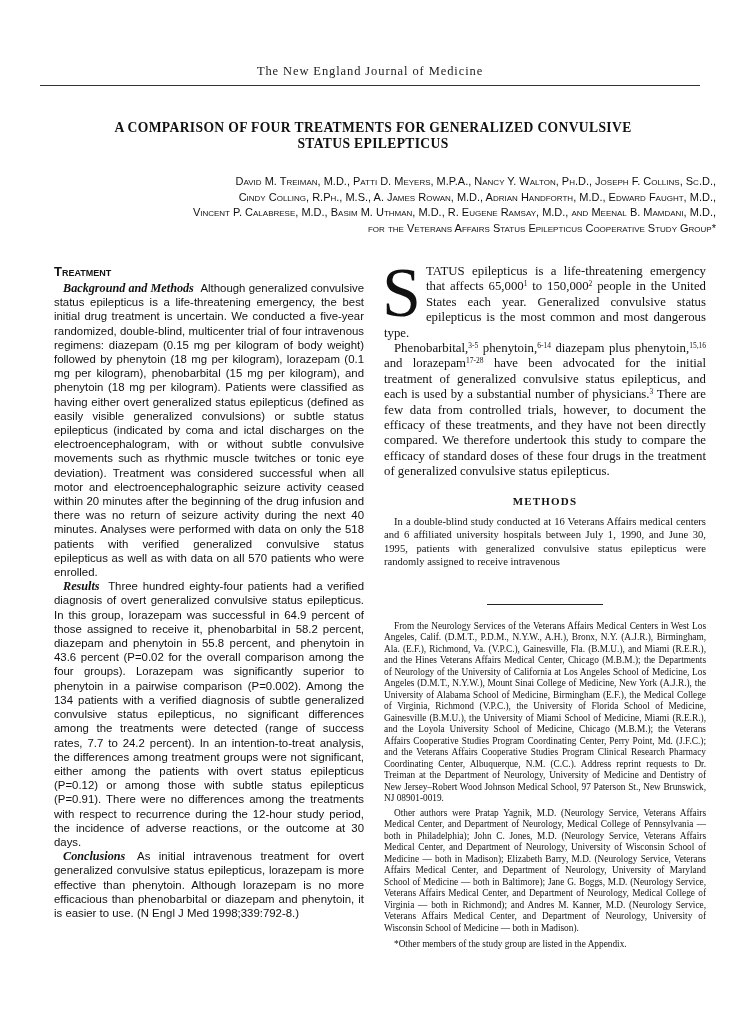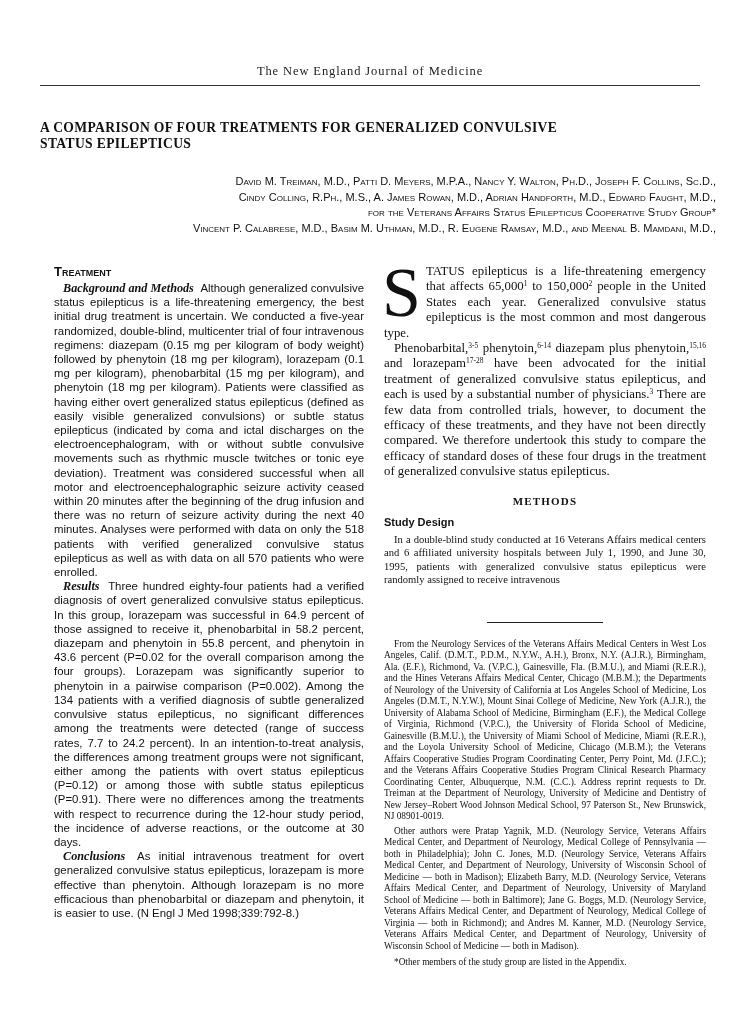--- a/index.html
+++ b/index.html
@@ -7,21 +7,21 @@
   .page { position: absolute; left: 0; top: 4px; width: 746px; height: 1024px; margin-top: 46px; }
 
   .running-head {
     position: absolute; left: 40px; top: 14px; width: 660px;
     text-align: center; font-family: "Liberation Serif", "DejaVu Serif", serif;
     font-size: 12.5px; letter-spacing: 0.9px; color: #222;
   }
   .head-rule { position: absolute; left: 40px; top: 35px; width: 660px; height: 0; border-top: 1px solid #333; }
 
   .title {
-    position: absolute; left: 40px; top: 70px; width: 666px; 
+    position: absolute; left: 40px; top: 70px; width: 666px; text-align: center;
     font-family: "Liberation Serif", "DejaVu Serif", serif; font-weight: bold;
     font-size: 13.6px; line-height: 16px; letter-spacing: 0.35px; color: #111;
   }
 
   .authors {
     position: absolute; left: 30px; top: 124px; width: 686px; text-align: center;
     font-family: "Liberation Sans", "DejaVu Sans", sans-serif;
     font-size: 11px; line-height: 15.6px; font-variant: small-caps; color: #111;
   }
   .authors div { white-space: nowrap; text-align: right; }
@@ -83,22 +83,22 @@
   <div class="head-rule"></div>
 
   <div class="title">
     <div>A COMPARISON OF FOUR TREATMENTS FOR GENERALIZED CONVULSIVE</div>
     <div>STATUS EPILEPTICUS</div>
   </div>
 
   <div class="authors">
     <div>David M. Treiman, M.D., Patti D. Meyers, M.P.A., Nancy Y. Walton, Ph.D., Joseph F. Collins, Sc.D.,</div>
     <div>Cindy Colling, R.Ph., M.S., A. James Rowan, M.D., Adrian Handforth, M.D., Edward Faught, M.D.,</div>
+    <div>Vincent P. Calabrese, M.D., Basim M. Uthman, M.D., R. Eugene Ramsay, M.D., and Meenal B. Mamdani, M.D.,</div>
     <div>for the Veterans Affairs Status Epilepticus Cooperative Study Group*</div>
-    <div>Vincent P. Calabrese, M.D., Basim M. Uthman, M.D., R. Eugene Ramsay, M.D., and Meenal B. Mamdani, M.D.,</div>
   </div>
 
   <div class="left-col">
     <div class="abstract-heading">Treatment</div>
     <p class="abs-para">
       <span class="lead">Background and Methods</span>
       <span>Although generalized convulsive status epilepticus is a life-threatening emergency, the best initial drug treatment is uncertain. We conducted a five-year randomized, double-blind, multicenter trial of four intravenous regimens: diazepam (0.15 mg per kilogram of body weight) followed by phenytoin (18 mg per kilogram), lorazepam (0.1 mg per kilogram), phenobarbital (15 mg per kilogram), and phenytoin (18 mg per kilogram). Patients were classified as having either overt generalized status epilepticus (defined as easily visible generalized convulsions) or subtle status epilepticus (indicated by coma and ictal discharges on the electroencephalogram, with or without subtle convulsive movements such as rhythmic muscle twitches or tonic eye deviation). Treatment was considered successful when all motor and electroencephalographic seizure activity ceased within 20 minutes after the beginning of the drug infusion and there was no return of seizure activity during the next 40 minutes. Analyses were performed with data on only the 518 patients with verified generalized convulsive status epilepticus as well as with data on all 570 patients who were enrolled.</span>
     </p>
     <p class="abs-para">
       <span class="lead">Results</span>
@@ -111,21 +111,20 @@
   </div>
 
   <div class="right-col">
     <p class="intro">
       <span class="dropcap">S</span>
       <span id="intro-p1">TATUS epilepticus is a life-threatening emergency that affects 65,000<sup>1</sup> to 150,000<sup>2</sup> people in the United States each year. Generalized convulsive status epilepticus is the most common and most dangerous type.</span>
     </p>
     <p class="intro2" id="intro-p2">Phenobarbital,<sup>3-5</sup> phenytoin,<sup>6-14</sup> diazepam plus phenytoin,<sup>15,16</sup> and lorazepam<sup>17-28</sup> have been advocated for the initial treatment of generalized convulsive status epilepticus, and each is used by a substantial number of physicians.<sup>3</sup> There are few data from controlled trials, however, to document the efficacy of these treatments, and they have not been directly compared. We therefore undertook this study to compare the efficacy of standard doses of these four drugs in the treatment of generalized convulsive status epilepticus.</p>
 
     <div class="methods-heading">METHODS</div>
-    <div class="subhead">Study Design</div>
     <p class="methods-body">In a double-blind study conducted at 16 Veterans Affairs medical centers and 6 affiliated university hospitals between July 1, 1990, and June 30, 1995, patients with generalized convulsive status epilepticus were randomly assigned to receive intravenous</p>
 
     <div class="fn-rule"></div>
     <p class="footnote">From the Neurology Services of the Veterans Affairs Medical Centers in West Los Angeles, Calif. (D.M.T., P.D.M., N.Y.W., A.H.), Bronx, N.Y. (A.J.R.), Birmingham, Ala. (E.F.), Richmond, Va. (V.P.C.), Gainesville, Fla. (B.M.U.), and Miami (R.E.R.), and the Hines Veterans Affairs Medical Center, Chicago (M.B.M.); the Departments of Neurology of the University of California at Los Angeles School of Medicine, Los Angeles (D.M.T., N.Y.W.), Mount Sinai College of Medicine, New York (A.J.R.), the University of Alabama School of Medicine, Birmingham (E.F.), the Medical College of Virginia, Richmond (V.P.C.), the University of Florida School of Medicine, Gainesville (B.M.U.), the University of Miami School of Medicine, Miami (R.E.R.), and the Loyola University School of Medicine, Chicago (M.B.M.); the Veterans Affairs Cooperative Studies Program Coordinating Center, Perry Point, Md. (J.F.C.); and the Veterans Affairs Cooperative Studies Program Clinical Research Pharmacy Coordinating Center, Albuquerque, N.M. (C.C.). Address reprint requests to Dr. Treiman at the Department of Neurology, University of Medicine and Dentistry of New Jersey–Robert Wood Johnson Medical School, 97 Paterson St., New Brunswick, NJ 08901-0019.</p>
     <p class="footnote">Other authors were Pratap Yagnik, M.D. (Neurology Service, Veterans Affairs Medical Center, and Department of Neurology, Medical College of Pennsylvania — both in Philadelphia); John C. Jones, M.D. (Neurology Service, Veterans Affairs Medical Center, and Department of Neurology, University of Wisconsin School of Medicine — both in Madison); Elizabeth Barry, M.D. (Neurology Service, Veterans Affairs Medical Center, and Department of Neurology, University of Maryland School of Medicine — both in Baltimore); Jane G. Boggs, M.D. (Neurology Service, Veterans Affairs Medical Center, and Department of Neurology, Medical College of Virginia — both in Richmond); and Andres M. Kanner, M.D. (Neurology Service, Veterans Affairs Medical Center, and Department of Neurology, University of Wisconsin School of Medicine — both in Madison).</p>
     <p class="footnote fn-star">*Other members of the study group are listed in the Appendix.</p>
   </div>
 
   <div class="footer">
     <span class="page-num">792</span><span class="dot">·</span><span>September 17, 1998</span>

